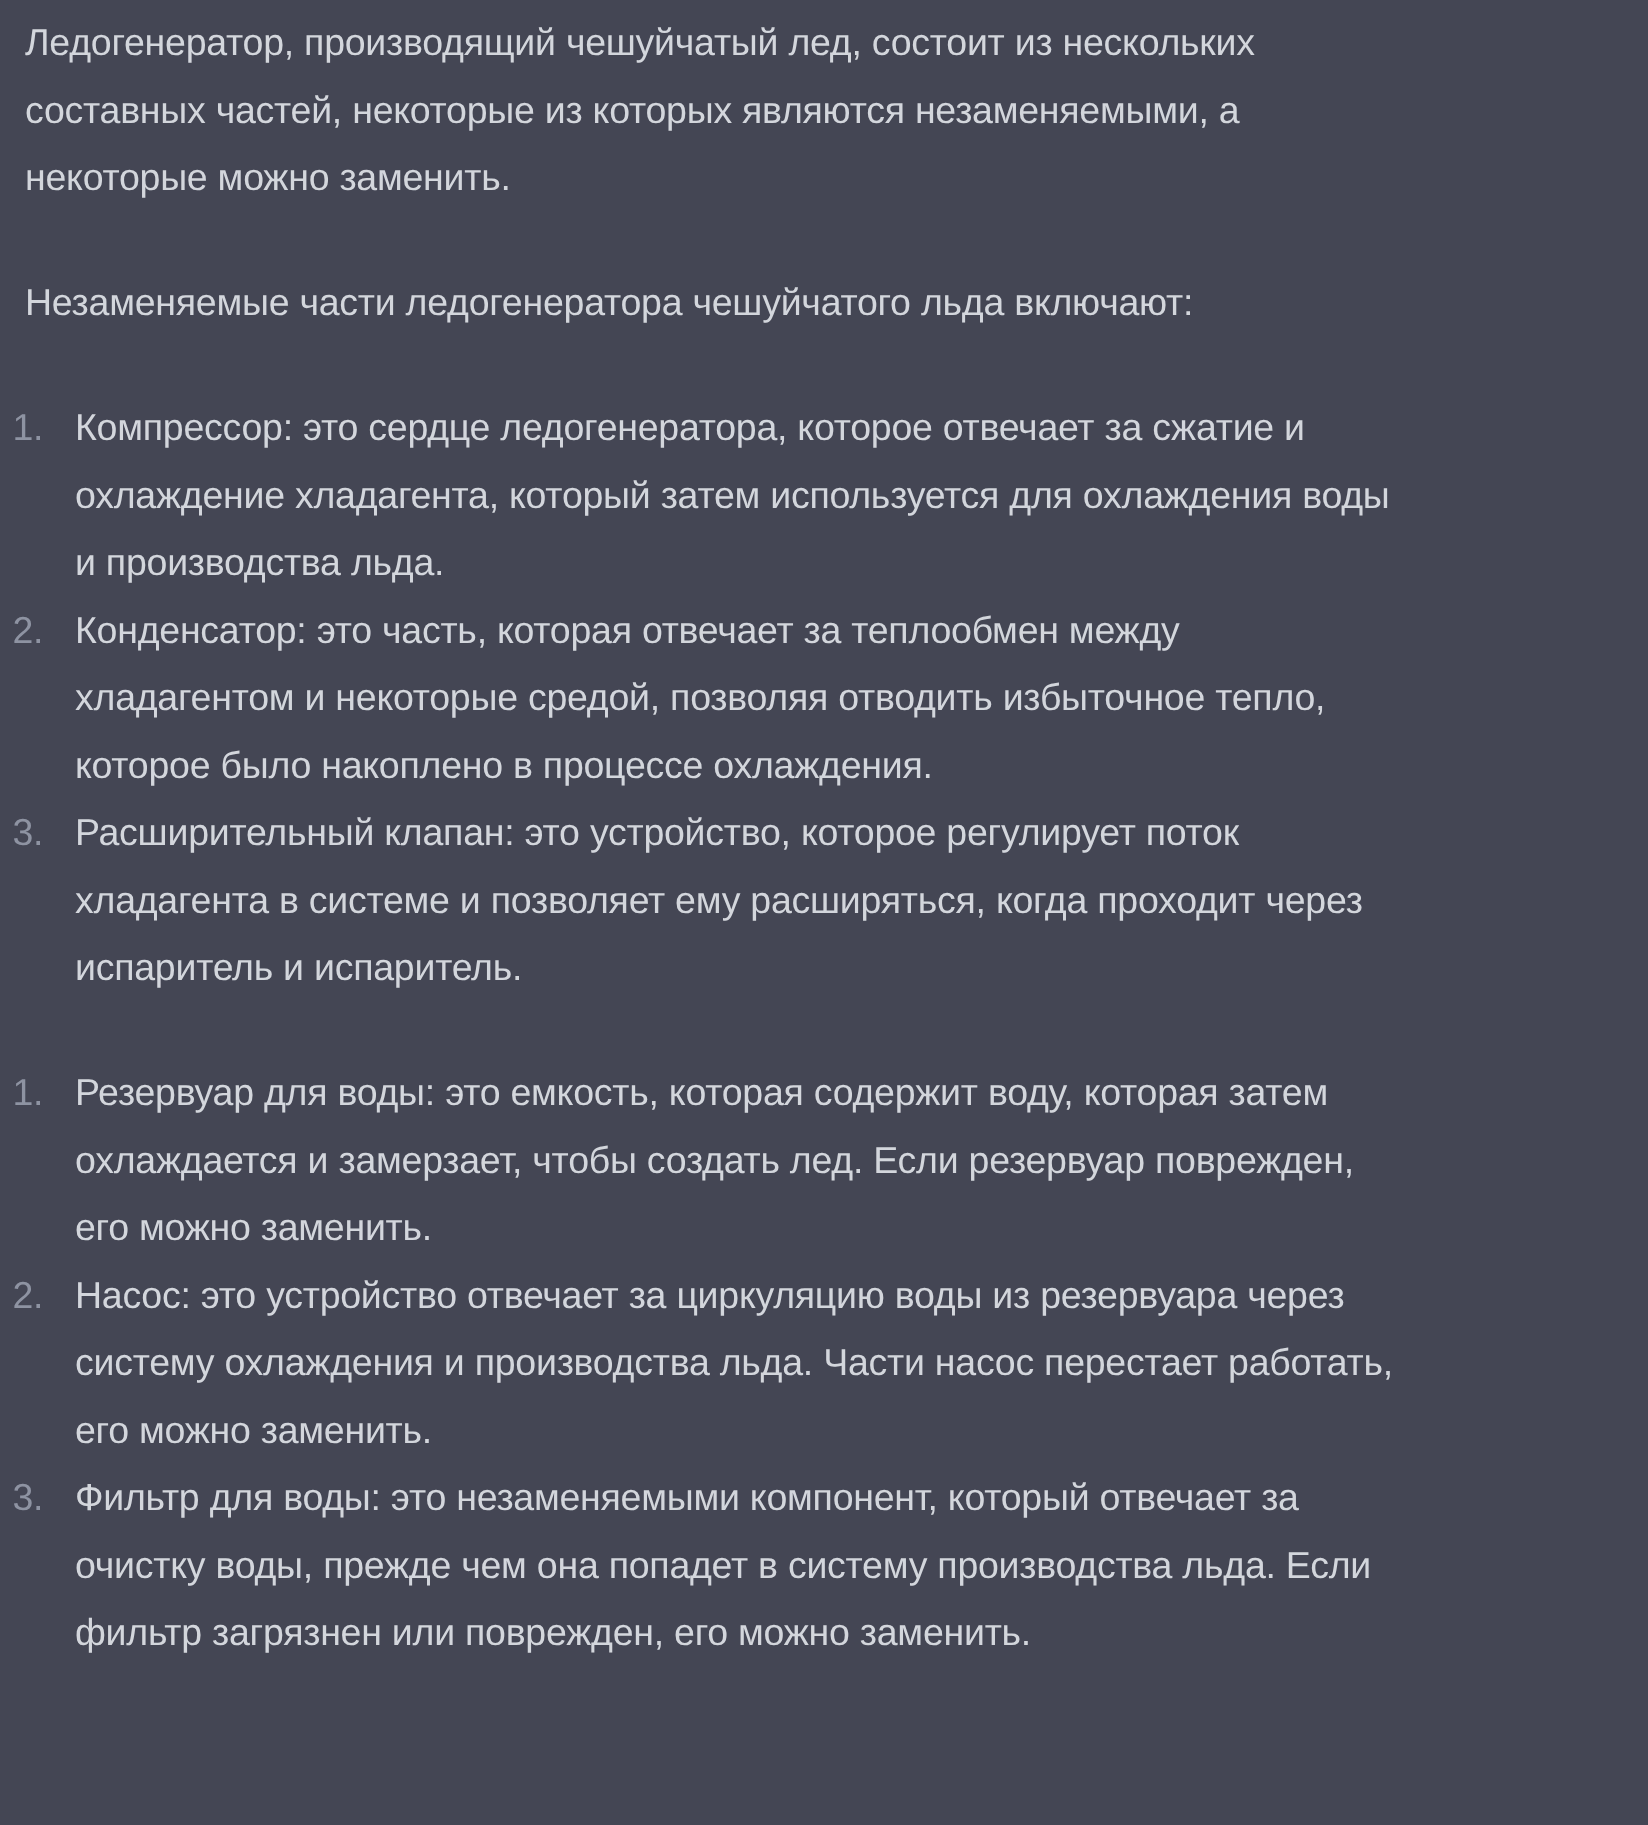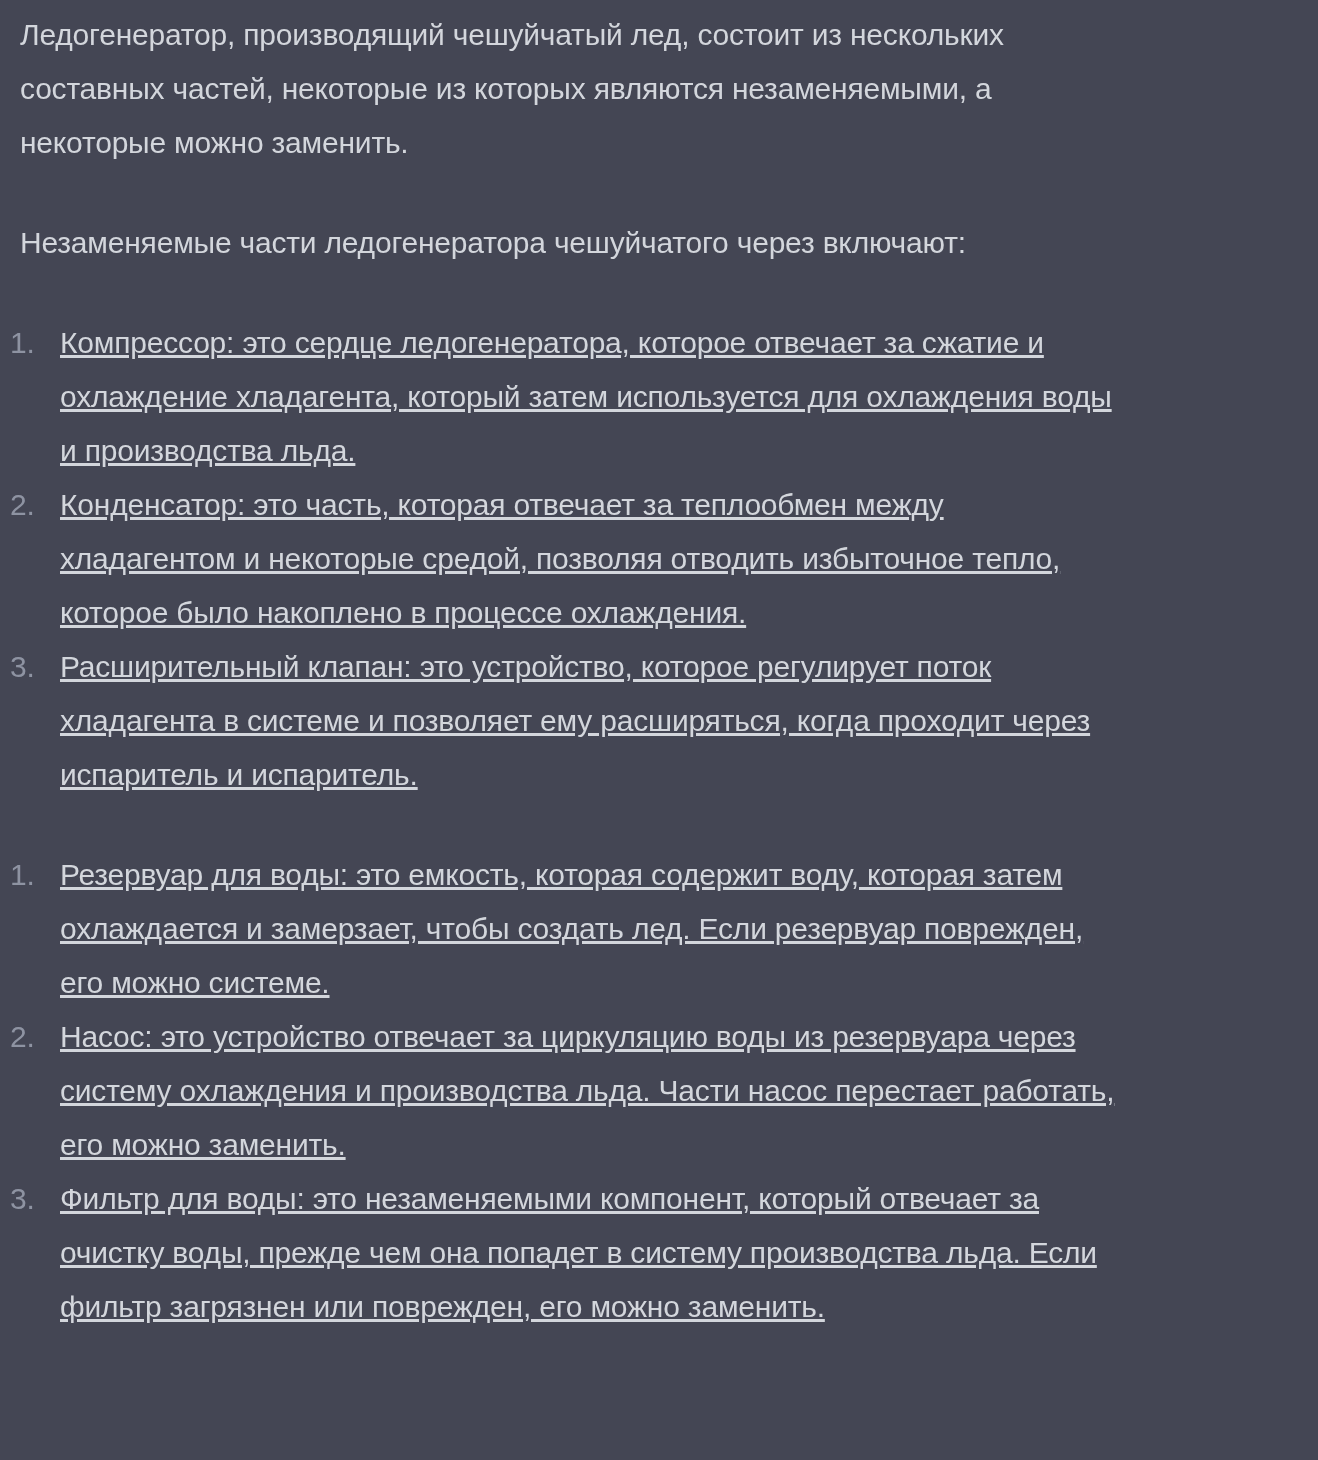--- a/index.html
+++ b/index.html
@@ -35,52 +35,51 @@
   .message li {
     display: flex;
     align-items: flex-start;
   }
   .li-num {
     flex: 0 0 50px;
     color: #8E93A2;
   }
   .li-text {
     flex: 1 1 auto;
-    text-decoration: underline;
   }
 </style>
 </head>
 <body>
 
 <div class="message">
 
   <p>Ледогенератор, производящий чешуйчатый лед, состоит из нескольких составных частей, некоторые из которых являются незаменяемыми, а некоторые можно заменить.</p>
 
-  <p>Незаменяемые части ледогенератора чешуйчатого через включают:</p>
+  <p>Незаменяемые части ледогенератора чешуйчатого льда включают:</p>
 
   <ol>
     <li>
       <span class="li-num">1.</span>
       <span class="li-text">Компрессор: это сердце ледогенератора, которое отвечает за сжатие и охлаждение хладагента, который затем используется для охлаждения воды и производства льда.</span>
     </li>
     <li>
       <span class="li-num">2.</span>
       <span class="li-text">Конденсатор: это часть, которая отвечает за теплообмен между хладагентом и некоторые средой, позволяя отводить избыточное тепло, которое было накоплено в процессе охлаждения.</span>
     </li>
     <li>
       <span class="li-num">3.</span>
       <span class="li-text">Расширительный клапан: это устройство, которое регулирует поток хладагента в системе и позволяет ему расширяться, когда проходит через испаритель и испаритель.</span>
     </li>
   </ol>
 
 
   <ol>
     <li>
       <span class="li-num">1.</span>
-      <span class="li-text">Резервуар для воды: это емкость, которая содержит воду, которая затем охлаждается и замерзает, чтобы создать лед. Если резервуар поврежден, его можно системе.</span>
+      <span class="li-text">Резервуар для воды: это емкость, которая содержит воду, которая затем охлаждается и замерзает, чтобы создать лед. Если резервуар поврежден, его можно заменить.</span>
     </li>
     <li>
       <span class="li-num">2.</span>
       <span class="li-text">Насос: это устройство отвечает за циркуляцию воды из резервуара через систему охлаждения и производства льда. Части насос перестает работать, его можно заменить.</span>
     </li>
     <li>
       <span class="li-num">3.</span>
       <span class="li-text">Фильтр для воды: это незаменяемыми компонент, который отвечает за очистку воды, прежде чем она попадет в систему производства льда. Если фильтр загрязнен или поврежден, его можно заменить.</span>
     </li>
   </ol>

